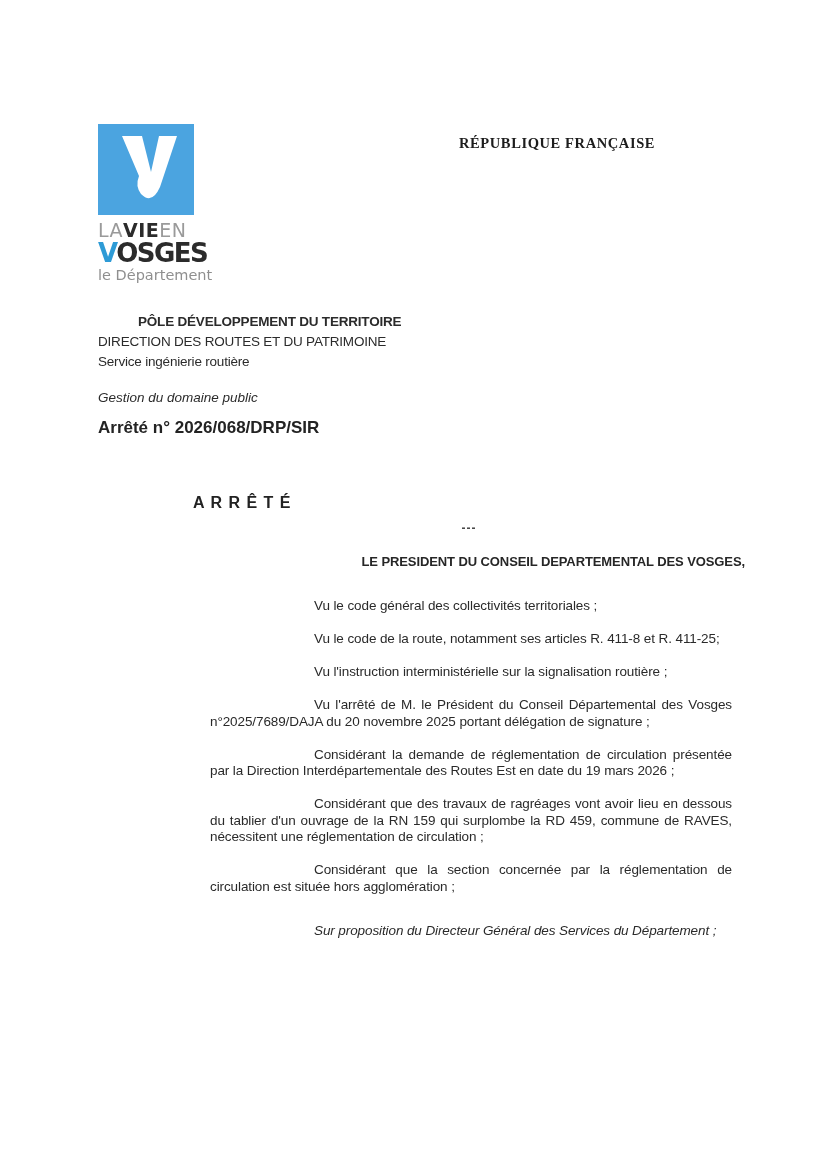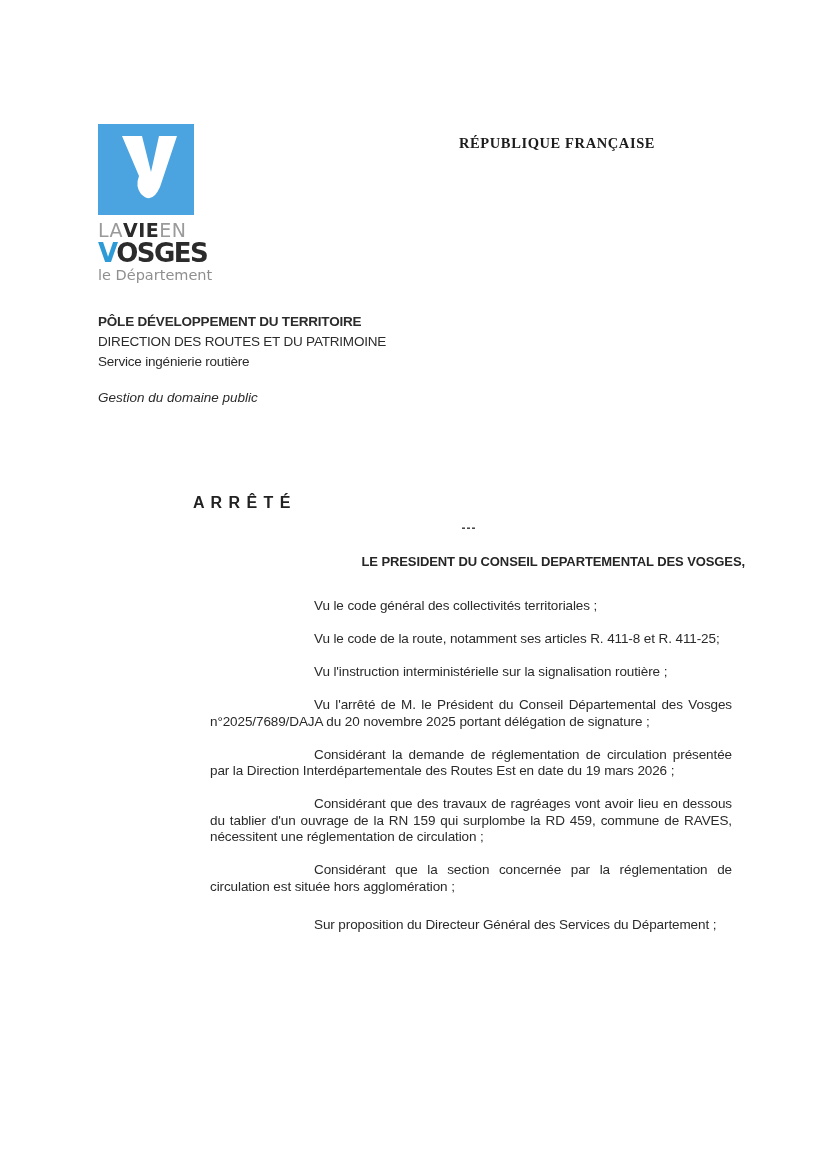--- a/index.html
+++ b/index.html
@@ -64,21 +64,21 @@
     white-space: nowrap;
   }
 
   
   .dept-block {
     position: absolute; left: 98px; top: 312px;
     font-size: 13.5px; line-height: 20px;
     letter-spacing: -0.2px;
     color: #2b2b2b;
   }
-  .dept-pole { font-weight: bold; }
+  .dept-pole { font-weight: bold; margin-left: 40px; }
   .gestion {
     position: absolute; left: 98px; top: 390px;
     font-style: italic;
     font-size: 13.5px;
     color: #2b2b2b;
   }
   .arrete-num {
     position: absolute; left: 98px; top: 418px;
     font-weight: bold;
     font-size: 17px;
@@ -117,21 +117,21 @@
     font-size: 13.5px;
     line-height: 16.5px;
     letter-spacing: -0.1px;
     color: #2a2a2a;
     text-align: justify;
   }
   .body-text p {
     margin: 0 0 16.5px 0;
     text-indent: 104px;
   }
-  .body-text p.closing { margin-top: 22px; }
+  .body-text p.closing { margin-top: 28px; font-style: italic; }
 </style>
 </head>
 <body>
 
 <div class="page">
 
   <div class="logo">
     <div class="logo-square">
       <svg width="96" height="91" viewBox="0 0 96 91" xmlns="http://www.w3.org/2000/svg" aria-hidden="true">
         <rect x="0" y="0" width="96" height="91" fill="#4BA4E0"></rect>
@@ -146,20 +146,21 @@
   <div class="republique">RÉPUBLIQUE FRANÇAISE</div>
 
   <div class="dept-block">
     <div class="dept-pole">PÔLE DÉVELOPPEMENT DU TERRITOIRE</div>
     <div class="dept-direction">DIRECTION DES ROUTES ET DU PATRIMOINE</div>
     <div class="dept-service">Service ingénierie routière</div>
   </div>
 
   <div class="gestion">Gestion du domaine public</div>
 
+  <div class="arrete-num">Arrêté n° 2026/068/DRP/SIR</div>
 
   <div class="title-main">A R R Ê T É</div>
   <div class="title-sep">---</div>
   <div class="president">LE PRESIDENT DU CONSEIL DEPARTEMENTAL DES VOSGES,</div>
 
   <div class="body-text">
     <p>Vu le code général des collectivités territoriales ;</p>
     <p>Vu le code de la route, notamment ses articles R. 411-8 et R. 411-25;</p>
     <p>Vu l'instruction interministérielle sur la signalisation routière ;</p>
     <p>Vu l'arrêté de M. le Président du Conseil Départemental des Vosges n°2025/7689/DAJA du 20 novembre 2025 portant délégation de signature ;</p>

